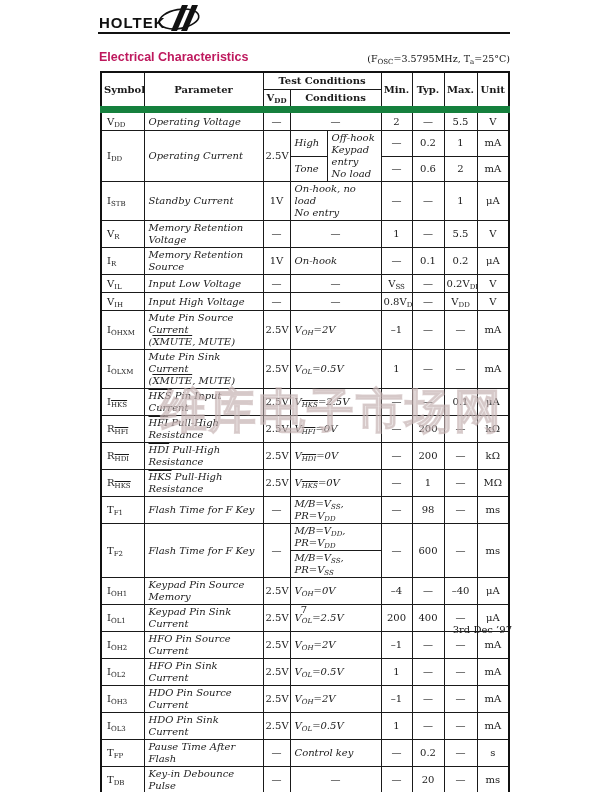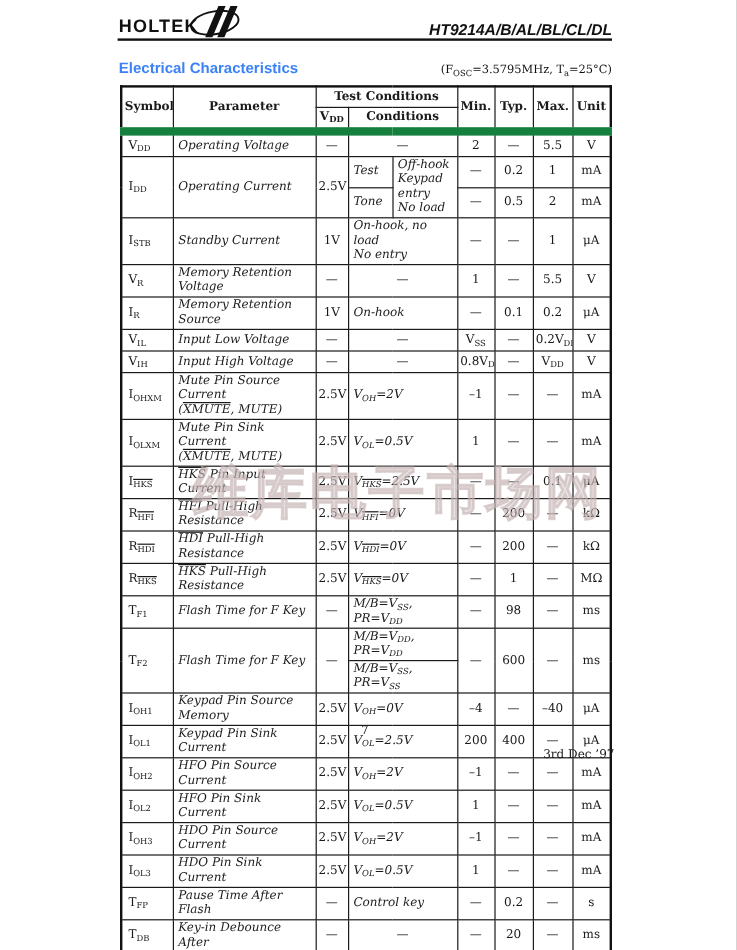--- a/index.html
+++ b/index.html
@@ -8,21 +8,21 @@
     font-family:"DejaVu Serif",serif;color:#1a1a1a;overflow:hidden;
   }
   
   .brand{position:absolute;left:99px;top:14px;font-family:"Liberation Sans",sans-serif;
     font-weight:bold;font-size:15px;letter-spacing:1px;color:#111;}
   .brand-icon{position:absolute;left:156px;top:2px;}
   .part-number{position:absolute;right:104px;top:17px;font-family:"Liberation Sans",sans-serif;
     font-weight:bold;font-style:italic;font-size:13px;color:#111;}
   .head-rule{position:absolute;left:98px;top:32px;width:412px;height:2px;background:#111;}
   .section-title{position:absolute;left:99px;top:50px;font-family:"Liberation Sans",sans-serif;
-    font-weight:bold;font-size:12.5px;color:#3b82f6;}
+    font-weight:bold;font-size:12.5px;color:#be185d;}
   .section-note{position:absolute;right:104px;top:53px;font-size:9.5px;color:#111;}
   
   .tbl-wrap{position:absolute;left:100px;top:71px;}
   table{border-collapse:collapse;table-layout:fixed;width:408px;font-size:10px;border:2px solid #111;}
   th,td{border:1px solid #1a1a1a;text-align:center;vertical-align:middle;
     padding:1px 2px;line-height:12px;overflow:hidden;}
   thead th{font-weight:bold;height:14px;}
   thead{border-bottom:7px solid #15803d;}
   tbody td{height:15px;}
   td.l{text-align:left;padding-left:4px;font-style:italic;}
@@ -45,21 +45,20 @@
 <div class="page">
 
   <span class="brand">HOLTEK</span>
   <span class="brand-icon">
     <svg width="46" height="32" viewBox="0 0 46 32">
       <ellipse cx="23" cy="17" rx="20" ry="9.5" fill="none" stroke="#111" stroke-width="1.6" transform="rotate(-10 23 17)"></ellipse>
       <path d="M15 29 L26 3 L32 3 L21 29 Z" fill="#111"></path>
       <path d="M25 29 L36 3 L42 3 L31 29 Z" fill="#111"></path>
     </svg>
   </span>
-  <span class="part-number">HT9214A/B/AL/BL/CL/DL</span>
   <div class="head-rule"></div>
 
   <span class="section-title">Electrical Characteristics</span>
   <span class="section-note">(F<sub>OSC</sub>=3.5795MHz, T<sub>a</sub>=25°C)</span>
 
   <div class="tbl-wrap">
     <table>
       <colgroup>
         <col style="width:43px">
           <col style="width:119px">
@@ -94,31 +93,31 @@
             <td colspan="2">—</td>
             <td>2</td>
             <td>—</td>
             <td>5.5</td>
             <td>V</td>
           </tr>
           <tr>
             <td rowspan="2" class="sym">I<sub>DD</sub></td>
             <td rowspan="2" class="l">Operating Current</td>
             <td rowspan="2">2.5V</td>
-            <td class="l">Test</td>
+            <td class="l">High</td>
             <td rowspan="2" class="l">Off-hook<br>Keypad entry<br>No load</td>
             <td>—</td>
             <td>0.2</td>
             <td>1</td>
             <td>mA</td>
           </tr>
           <tr>
             <td class="l">Tone</td>
             <td>—</td>
-            <td>0.5</td>
+            <td>0.6</td>
             <td>2</td>
             <td>mA</td>
           </tr>
           <tr>
             <td class="sym">I<sub>STB</sub></td>
             <td class="l">Standby Current</td>
             <td>1V</td>
             <td colspan="2" class="l">On-hook, no load<br>No entry</td>
             <td>—</td>
             <td>—</td>
@@ -313,21 +312,21 @@
             <td class="l">Pause Time After Flash</td>
             <td>—</td>
             <td colspan="2" class="l">Control key</td>
             <td>—</td>
             <td>0.2</td>
             <td>—</td>
             <td>s</td>
           </tr>
           <tr>
             <td class="sym">T<sub>DB</sub></td>
-            <td class="l">Key-in Debounce After</td>
+            <td class="l">Key-in Debounce Pulse</td>
             <td>—</td>
             <td colspan="2">—</td>
             <td>—</td>
             <td>20</td>
             <td>—</td>
             <td>ms</td>
           </tr>
           <tr>
             <td class="sym">T</td>
             <td class="l">Keytone Delay</td>

